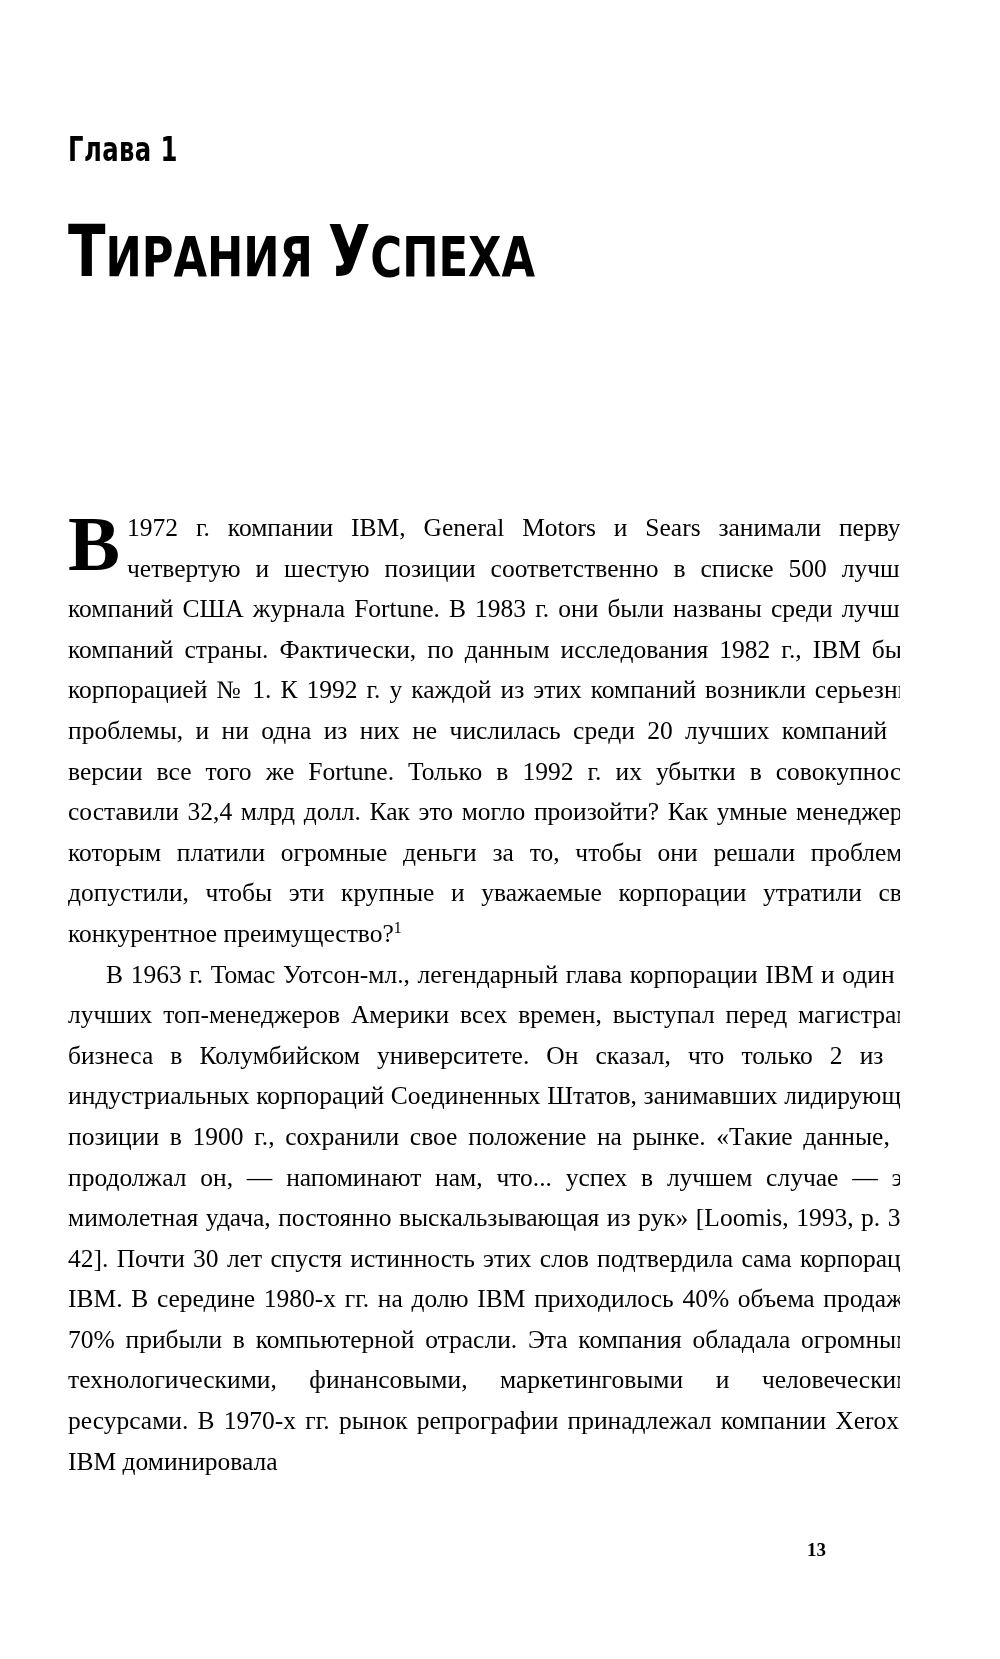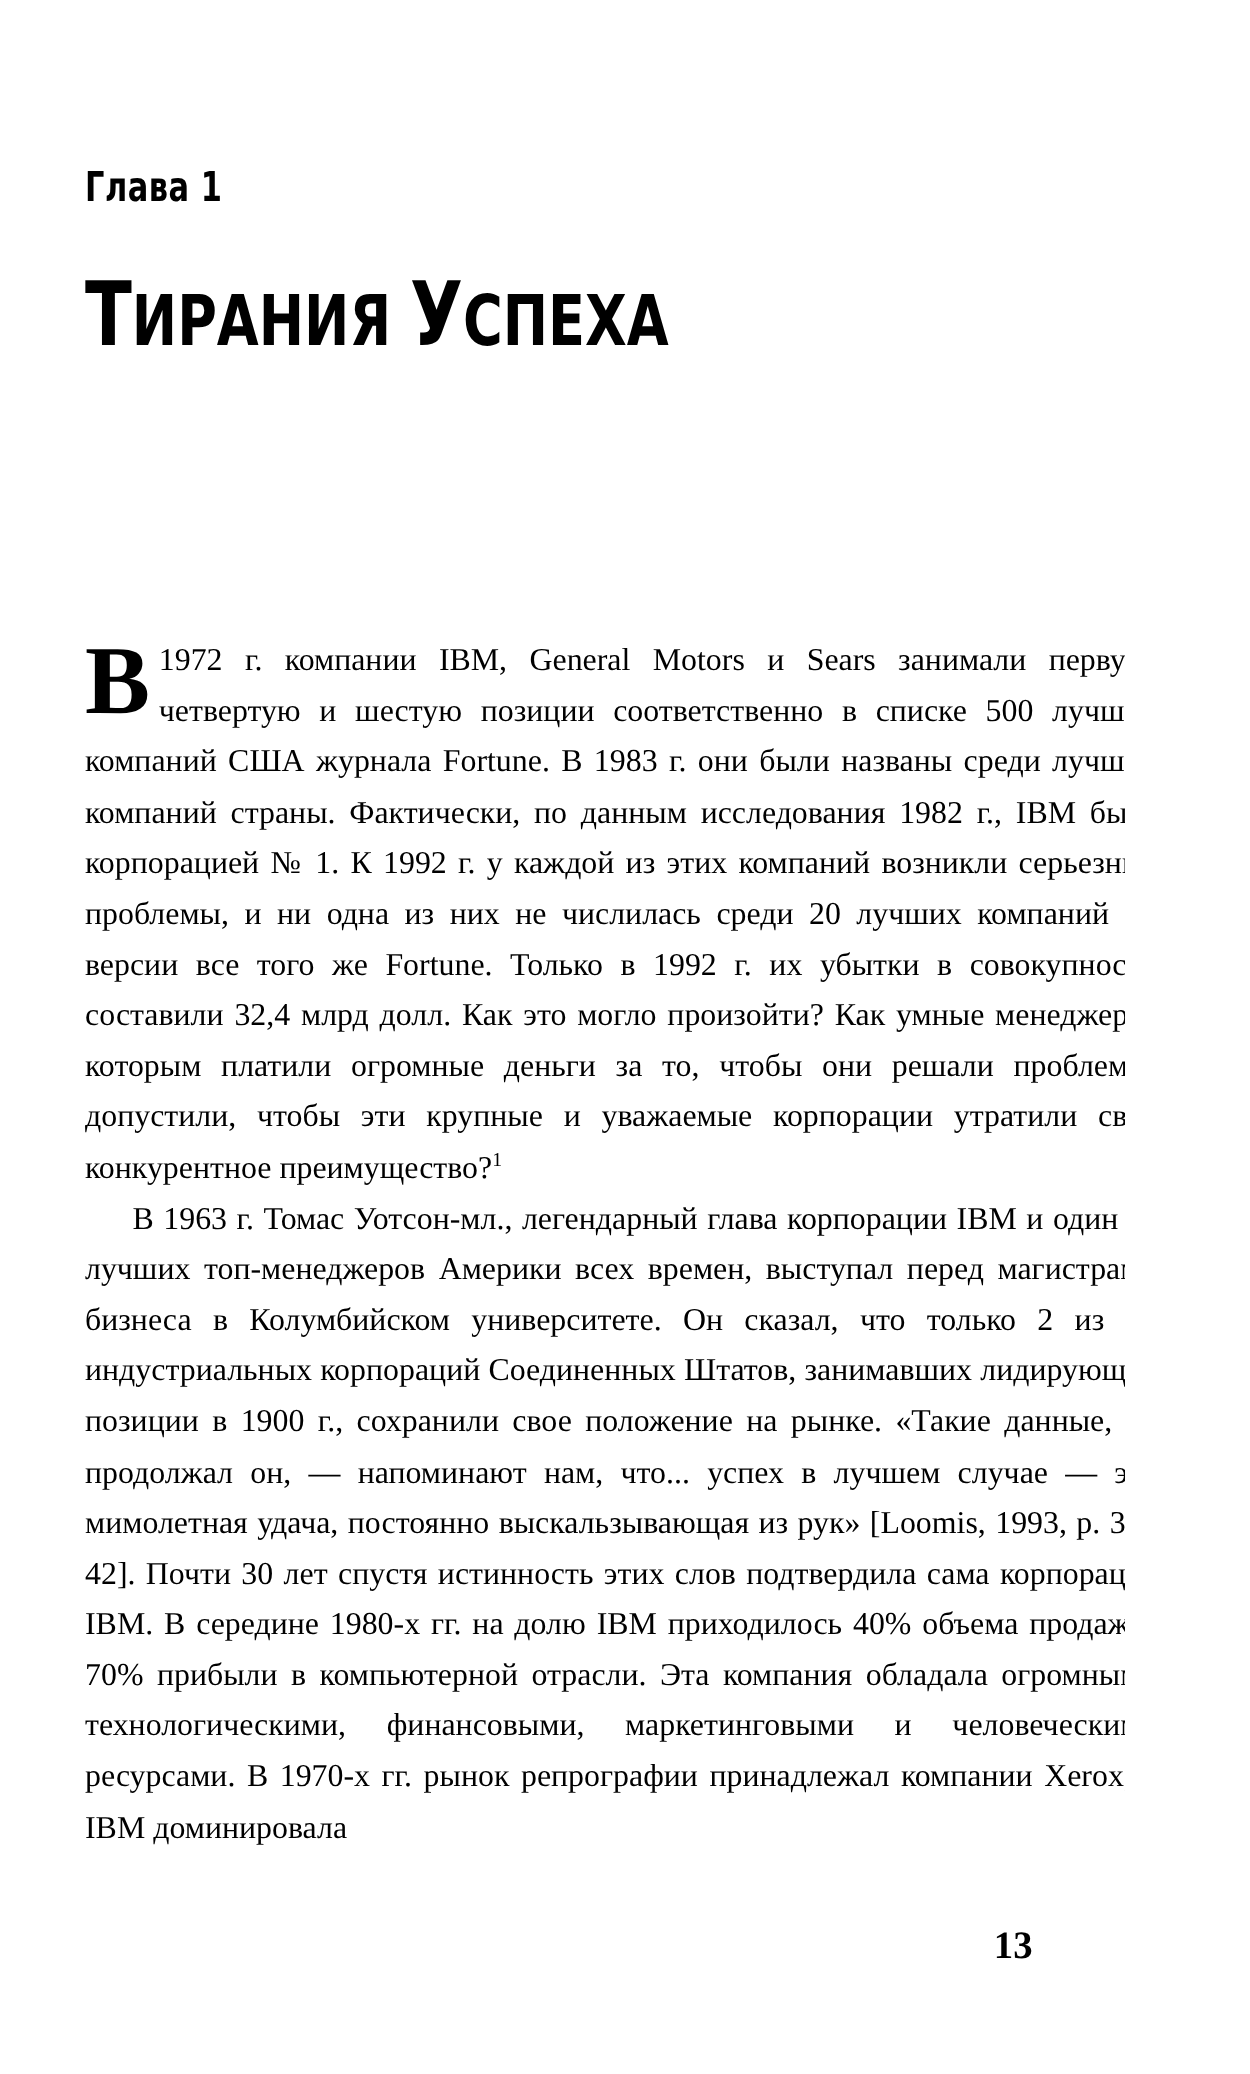--- a/index.html
+++ b/index.html
@@ -107,21 +107,21 @@
     line-height: 0;
   }
 
   
   .page-number {
     position: absolute;
     right: 74px;
     top: 1540px;
     font-family: "Liberation Serif", "DejaVu Serif", serif;
     font-weight: 700;
-    font-size: 31px;
+    font-size: 19px;
     line-height: 1;
     color: #000000;
   }
 </style>
 </head>
 <body>
 
 <div class="page">
 
   <div class="chapter-label">Глава 1</div>

